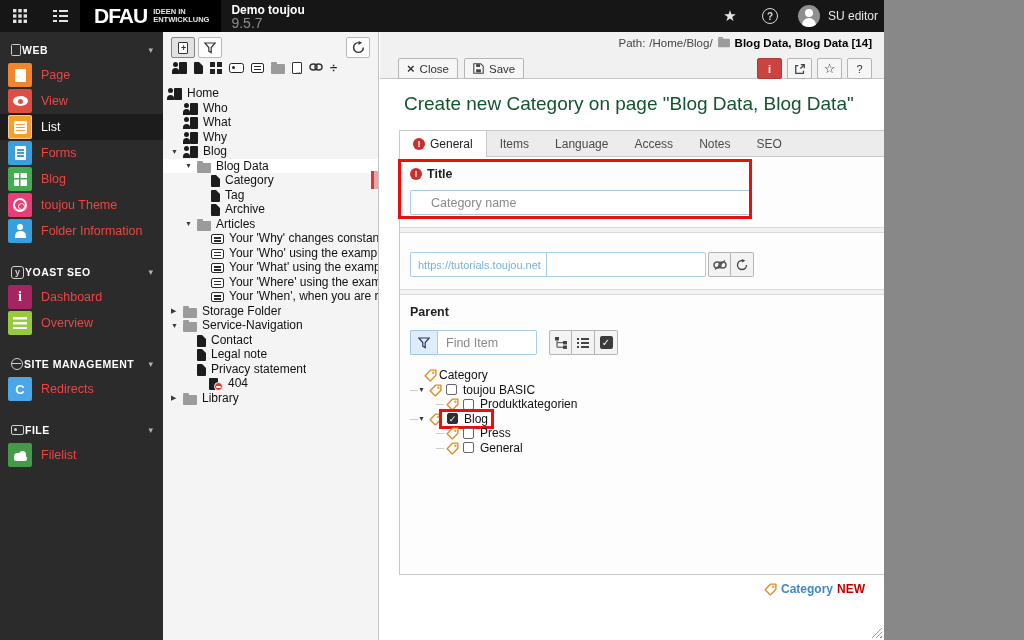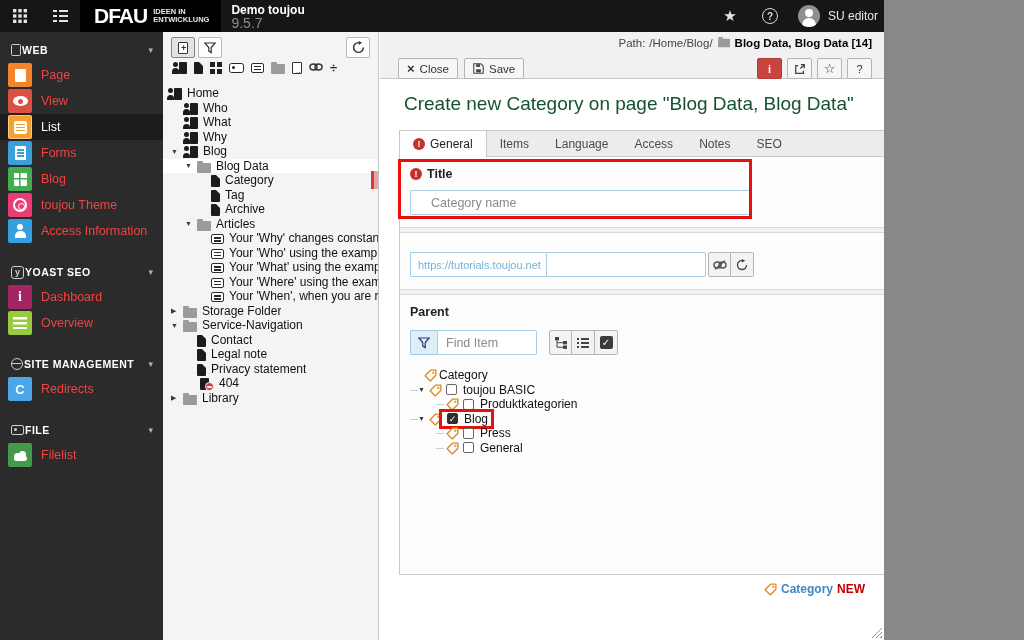--- a/index.html
+++ b/index.html
@@ -271,21 +271,21 @@
       <div class="mm-item">
         <span class="tile" style="background:#e83e75">
           <span class="g-finger"></span>
         </span>
         <span class="ilbl">toujou Theme</span>
       </div>
       <div class="mm-item">
         <span class="tile" style="background:#35a0dd">
           <span class="g-person"></span>
         </span>
-        <span class="ilbl">Access Information</span>
+        <span class="ilbl">Folder Information</span>
       </div>
       <div class="mm-gap"></div>
       <div class="mm-head">
         <span class="hi hi-yoast">y</span>
         <span class="hlbl">YOAST SEO</span>
         <span class="chev">▾</span>
       </div>
       <div class="mm-item">
         <span class="tile" style="background:#a62462">
           <span class="g-i">i</span>
@@ -451,21 +451,21 @@
         <div class="tnode" style="padding-left: 22px;">
           <span class="slot"></span>
           <span><span class="ic ic-doc"></span></span>
           <span class="nlbl">Legal note</span>
         </div>
         <div class="tnode" style="padding-left: 22px;">
           <span class="slot"></span>
           <span><span class="ic ic-doc"></span></span>
           <span class="nlbl">Privacy statement</span>
         </div>
-        <div class="tnode" style="padding-left: 13px; margin-left: 12px;">
+        <div class="tnode" style="padding-left: 34px;">
           <span class="slot"></span>
           <span><span class="ic ic-404"><span class="pg"></span><span class="bd"></span></span></span>
           <span class="nlbl">404</span>
         </div>
         <div class="tnode" style="padding-left: 8px;">
           <span class="slot">▶</span>
           <span><span class="ic ic-fold"></span></span>
           <span class="nlbl">Library</span>
         </div>
       </div>

